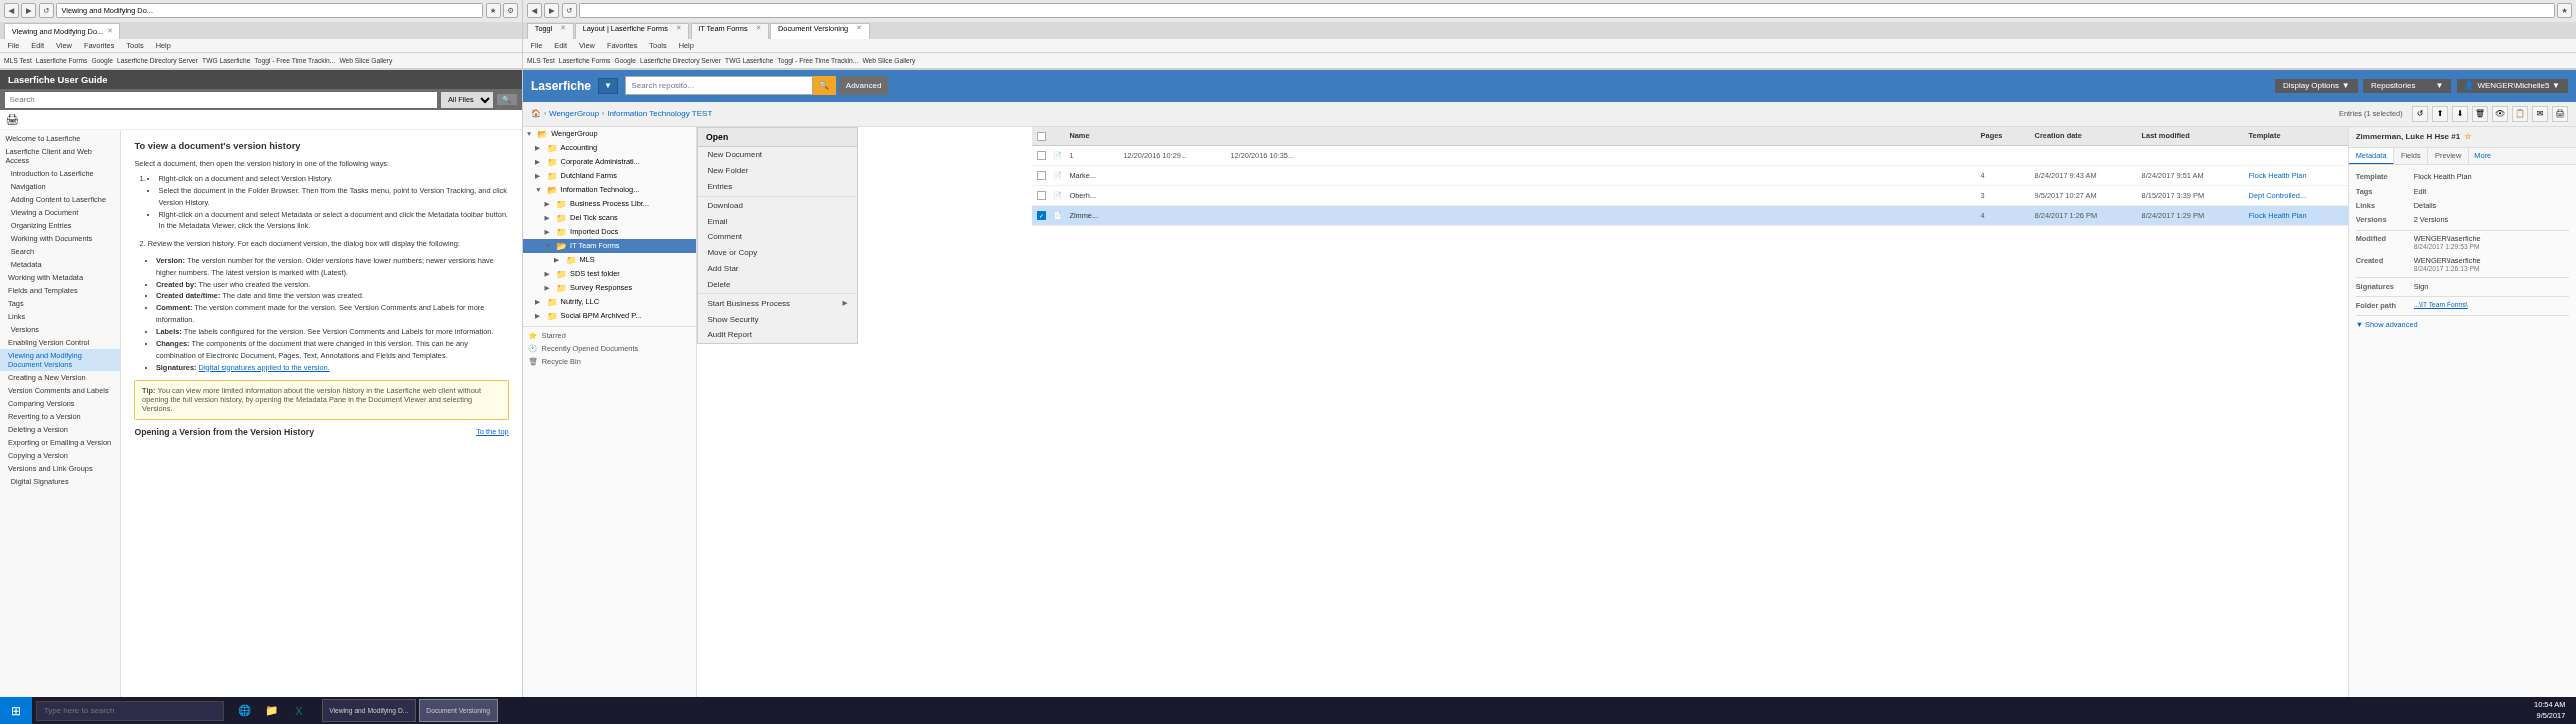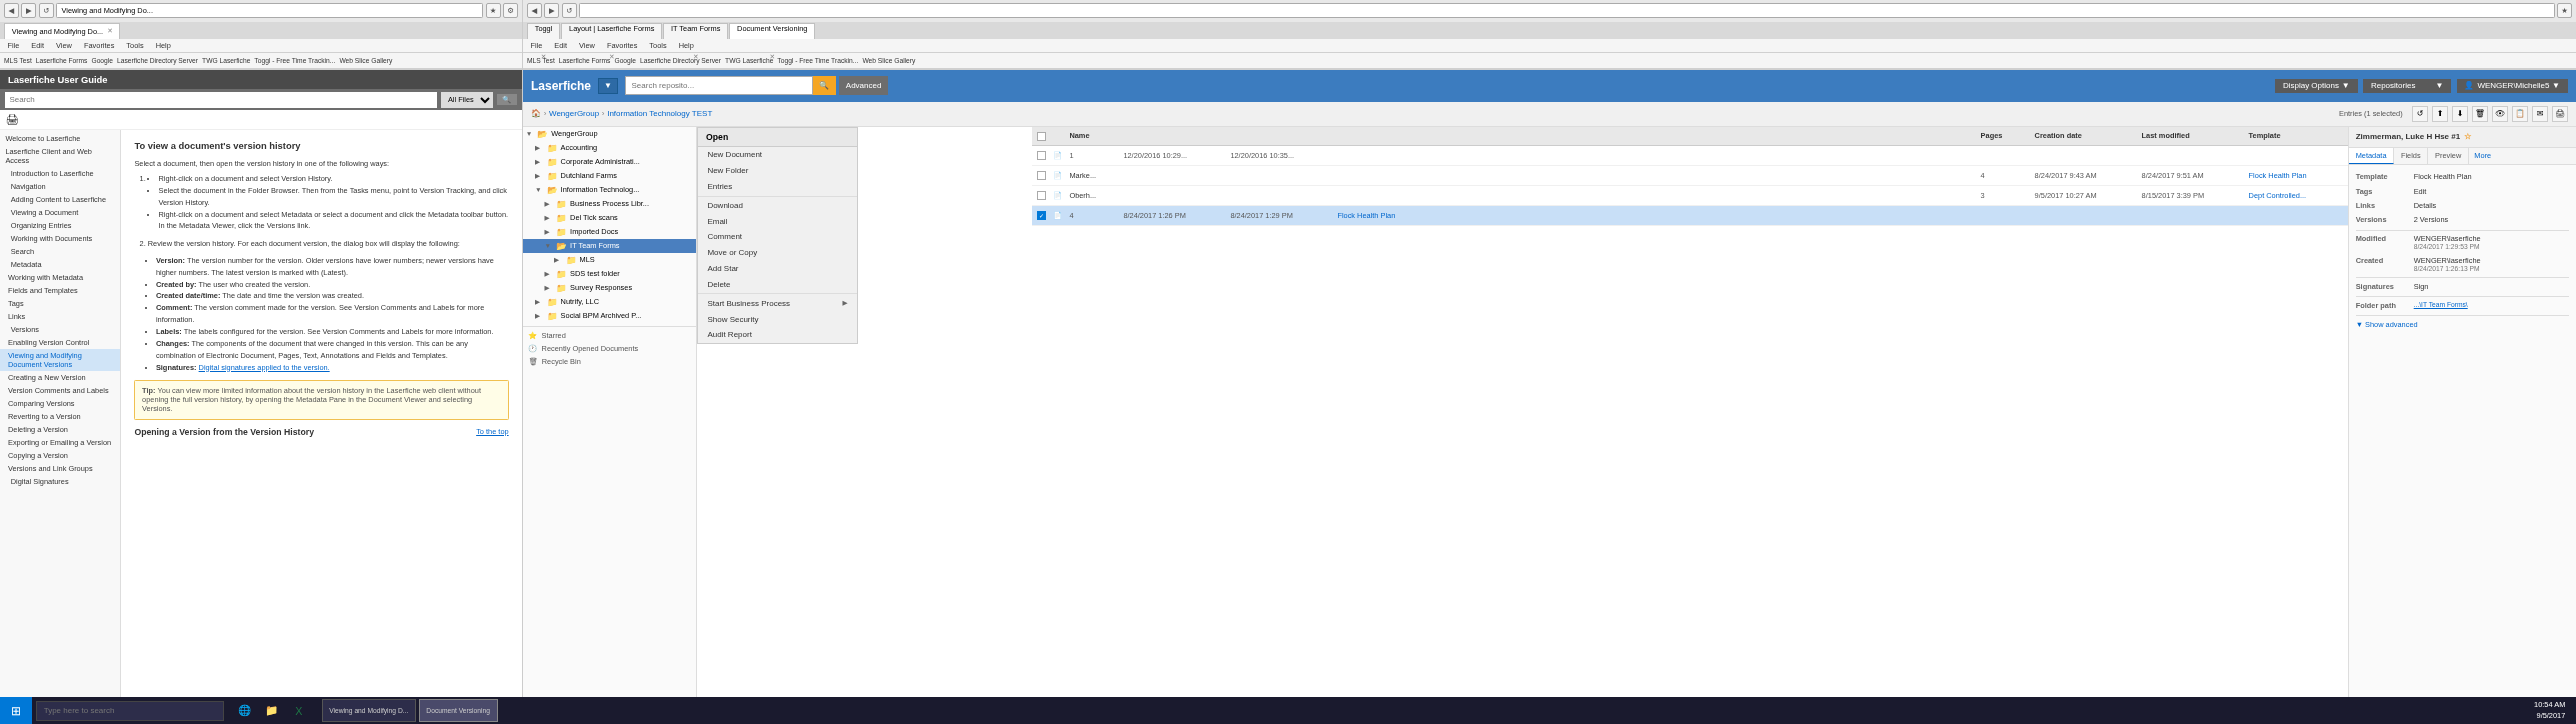--- a/index.html
+++ b/index.html
@@ -55,21 +55,21 @@
     
     .print-icon-area { padding: 2.7px 5.4px; border-bottom: 0.7px solid #eee; }
 
     
     #right-panel { width: 2053px; height: 725px; background: #fff; display: flex; flex-direction: column; }
 
     
     .browser-chrome-right { background: #f1f1f1; border-bottom: 0.7px solid #d0d0d0; }
     .browser-nav-right { display: flex; align-items: center; padding: 2.7px 4px; gap: 2.7px; background: #e8e8e8; height: 21.5px; }
     .tab-bar-right { display: flex; align-items: flex-end; padding: 0 4px; background: #d9d9d9; height: 17.4px; gap: 1.3px; }
-    .tab-right { height: 16px; padding: 0 6.7px; background: #f5f5f5; border: 0.7px solid #c0c0c0; border-bottom: none; font-size: 7.4px; display: flex; align-items: center; gap: 20px; cursor: pointer; flex-direction: column; }
+    .tab-right { height: 16px; padding: 0 6.7px; background: #f5f5f5; border: 0.7px solid #c0c0c0; border-bottom: none; font-size: 7.4px; display: flex; gap: 8px; cursor: pointer; }
     .tab-right.active { background: #fff; }
     .tab-close-right { font-size: 6.7px; color: #888; }
     .menu-bar-right { display: flex; gap: 8px; padding: 1.3px 5.4px; background: #f5f5f5; border-bottom: 0.7px solid #d0d0d0; font-size: 7.4px; color: #333; }
     .bookmarks-bar-right { display: flex; align-items: center; padding: 1.3px 4px; gap: 4px; background: #f5f5f5; border-bottom: 0.7px solid #d0d0d0; height: 16px; overflow: hidden; }
     .bookmark-right { font-size: 6.7px; color: #333; cursor: pointer; white-space: nowrap; }
 
     
     .app-header-right { background: #3c7cbf; display: flex; align-items: center; padding: 0 8px; height: 32px; }
     .lf-logo { color: #fff; font-size: 12px; font-weight: bold; margin-right: 6.7px; }
     .lf-dropdown-btn { background: #2d6aa5; border: 0.7px solid #1a5a8f; color: #fff; padding: 2.7px 5.4px; cursor: pointer; font-size: 8px; }
@@ -520,20 +520,21 @@
         <div class="file-name">Oberh...</div>
         <div class="file-pages">3</div>
         <div class="file-created">9/5/2017 10:27 AM</div>
         <div class="file-modified">8/15/2017 3:39 PM</div>
         <div class="file-template link">Dept Controlled...</div>
       </div>
 
       <div class="file-row selected">
         <div class="file-check"><span class="cb checked"></span></div>
         <div class="file-icon">📄</div>
+        <div class="file-name">Zimme...</div>
         <div class="file-pages">4</div>
         <div class="file-created">8/24/2017 1:26 PM</div>
         <div class="file-modified">8/24/2017 1:29 PM</div>
         <div class="file-template link">Flock Health Plan</div>
       </div>
     </div>
 
     <div class="metadata-panel">
       <div class="meta-header">
         <div class="meta-title">

